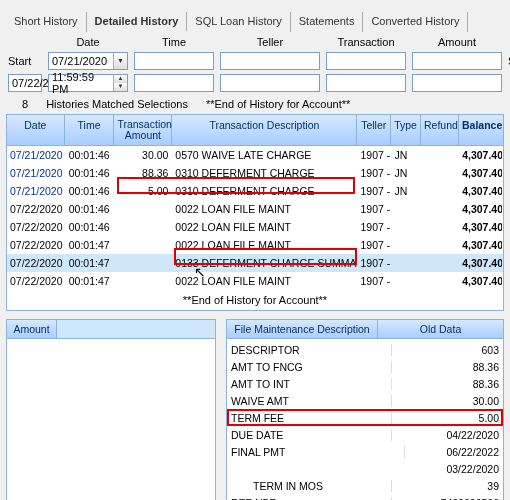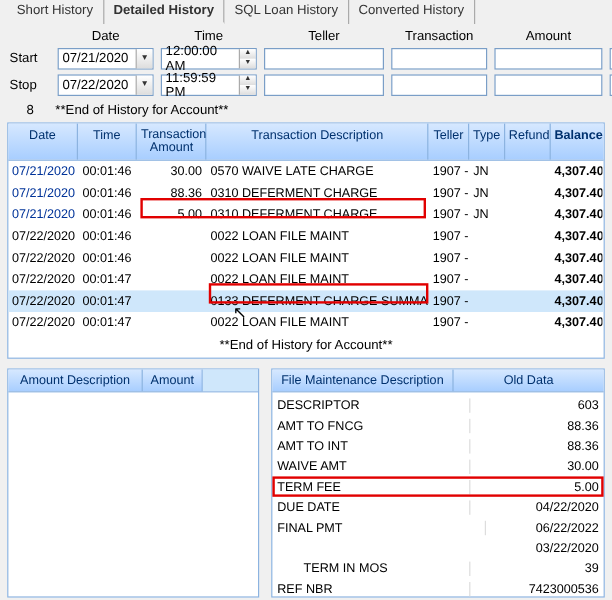--- a/index.html
+++ b/index.html
@@ -7,21 +7,21 @@
     font-family: Arial, sans-serif;
     font-size: 11px;
     background: #f0f0f0;
     width: 510px;
     height: 500px;
     overflow: hidden;
     color: #000;
   }
   .tabs {
     display: flex;
-    padding: 0 6px 0 6px;
+    padding: 12px 6px 0 6px;
     background: #f0f0f0;
     font-size: 11px;
   }
   .tab {
     padding: 3px 8px;
     cursor: pointer;
     border-right: 1px solid #aaa;
     color: #333;
   }
   .tab.active {
@@ -188,44 +188,38 @@
 </style>
 </head>
 <body>
 
 <div class="container">
 
   <div class="tabs">
     <div class="tab">Short History</div>
     <div class="tab active">Detailed History</div>
     <div class="tab">SQL Loan History</div>
+    <div class="tab">Statements</div>
     <div class="tab">Converted History</div>
   </div>
 
   <div class="filters">
     <div></div>
     <div class="hlabel">Date</div>
     <div class="hlabel">Time</div>
     <div class="hlabel">Teller</div>
     <div class="hlabel">Transaction</div>
     <div class="hlabel">Amount</div>
     <div class="hlabel">Field</div>
 
     <div>Start</div>
     <div class="datebox">
       <span>07/21/2020</span>
       <div class="dropbtn">▼</div>
     </div>
-    <div class="timebox">
-      <span>12:00:00 AM</span>
-      <div class="spin">
-          <div>▲</div>
-          <div>▼</div>
-        </div>
-    </div>
     <input type="text" style="">
     <input type="text" style="">
     <input type="text" style="">
     <input type="text" style="">
 
     <div>Stop</div>
     <div class="datebox">
       <span>07/22/2020</span>
       <div class="dropbtn">▼</div>
     </div>
@@ -237,20 +231,21 @@
         </div>
     </div>
     <input type="text" style="">
     <input type="text" style="">
     <input type="text" style="">
     <input type="text" style="">
   </div>
 
   <div class="statusline">
     <span>8</span>
+    <span>Histories Matched Selections</span>
     <span>**End of History for Account**</span>
   </div>
 
   <div class="grid" style="position:relative;">
     <div class="grid-head">
       <div class="col c-date">Date</div>
       <div class="col c-time">Time</div>
       <div class="col c-amt" style="text-align:center;white-space:pre-line;line-height:11px;">Transaction
 Amount</div>
       <div class="col c-desc">Transaction Description</div>
@@ -344,21 +339,20 @@
     <div class="endline">**End of History for Account**</div>
 
     <div class="redbox" style="left:110px;top:62px;width:238px;height:17px;"></div>
     <div class="redbox" style="left:167px;top:133px;width:183px;height:17px;"></div>
     <span class="cursor" style="left:187px;top:149px;">↖</span>
   </div>
 
   <div class="lower">
     <div class="smallgrid" style="width:210px;position:relative;">
       <div class="sg-head">
-        <div class="col" style="width:112px">Amount Description</div>
         <div class="col" style="width:50px">Amount</div>
         <div class="col" style="flex:1;background:#cfe7fb;border-right:none"></div>
       </div>
       <div class="sg-body" id="left-body">
           <div class="srow">
             <div class="scell" style="width:112px"></div>
             <div class="scell" style="width:50px"></div>
             <div class="scell" style="flex:1;border-right:none"></div>
           </div>
           <div class="srow">

